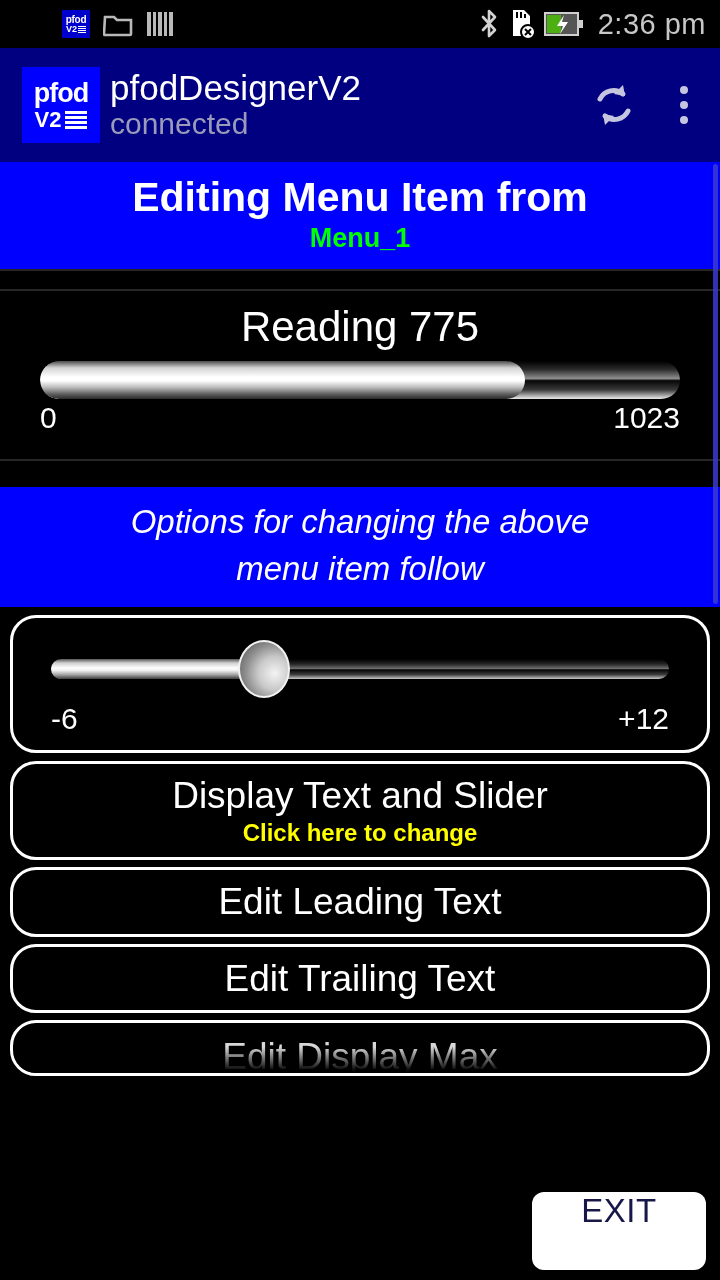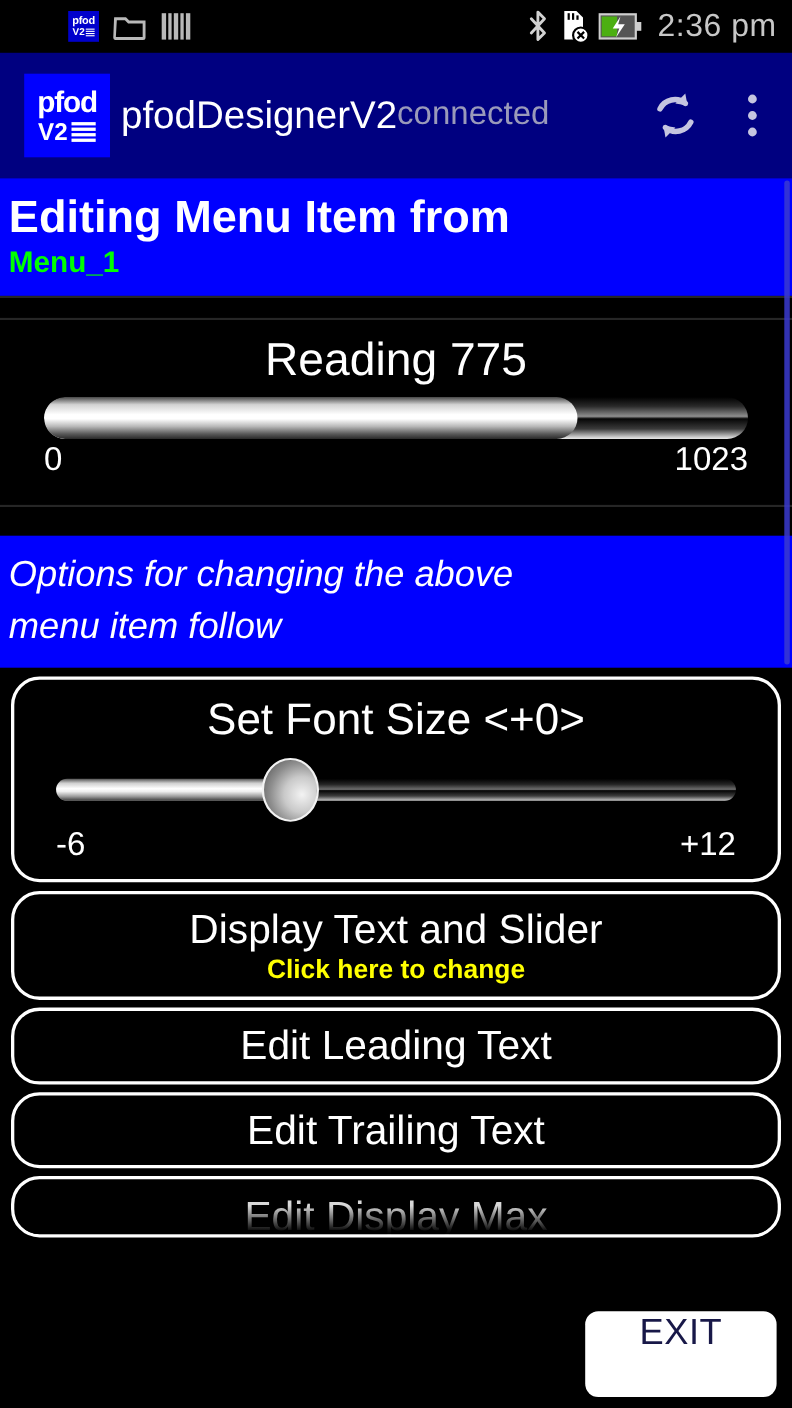--- a/index.html
+++ b/index.html
@@ -39,34 +39,34 @@
   }
   .logo {
     width:78px; height:76px; background:#0000FF; flex:0 0 auto;
     display:flex; flex-direction:column; align-items:center; justify-content:center;
     line-height:1; margin-right:10px;
   }
   .logo .l1 { color:#fff; font-size:27px; font-weight:bold; letter-spacing:-1px; }
   .logo .l2 { color:#fff; font-size:22px; font-weight:bold; display:flex; align-items:center; gap:4px; margin-top:2px;}
   .logo .lbars { display:inline-flex; flex-direction:column; gap:2px; }
   .logo .lbars i { display:block; width:22px; height:3px; background:#fff; }
-  .titlewrap { display:flex; flex-direction:row; justify-content:center; }
+  .titlewrap { display:flex; flex-direction:column; justify-content:center; }
   .apptitle { color:#fff; font-size:35px; line-height:1.05; }
   .appsub { color:#9a9aba; font-size:30px; line-height:1.1; }
   .appbar-actions { margin-left:auto; display:flex; align-items:center; gap:34px; padding-right:4px; }
   .kebab { display:flex; flex-direction:column; gap:7px; padding:6px; }
   .kebab i { display:block; width:8px; height:8px; border-radius:50%; background:#c5c5e0; }
 
   
   .content { position:absolute; top:162px; left:0; width:720px; height:1118px; background:#000; }
 
   .hr { height:2px; background:#262626; width:100%; }
 
   .bluebar {
-    background:#0000FF; width:100%; text-align:left; color:#fff;
+    background:#0000FF; width:100%; text-align:center; color:#fff;
     padding:10px 8px 14px;
   }
   .bluebar .line1 { font-size:41px; font-weight:bold; line-height:1.22; }
   .bluebar .line2 { font-size:27px; font-weight:bold; color:#00FF00; line-height:1.22; }
   .bluebar.italic { padding:12px 8px 14px; }
   .bluebar.italic .line1, .bluebar.italic .line2 {
     font-style:italic; font-size:33px; font-weight:normal; line-height:1.42; color:#fff;
   }
 
   
@@ -243,21 +243,20 @@
 
     <div class="hr"></div>
     <div style="height:26px;background:#000"></div>
 
     <div class="bluebar italic">
       <div class="line1">Options for changing the above</div>
       <div class="line2">menu item follow</div>
     </div>
 
     <div class="slidercard">
-      <div class="title">Set Font Size &lt;+0&gt;</div>
       <div class="srow">
         <div class="strack"></div>
         <div class="sfill" id="fontFill" style="width: 34.5%;"></div>
         <div class="sthumb" id="fontThumb" style="left: 34.5%;"></div>
       </div>
       <div class="sends">
         <span>-6</span>
         <span>+12</span>
       </div>
     </div>

